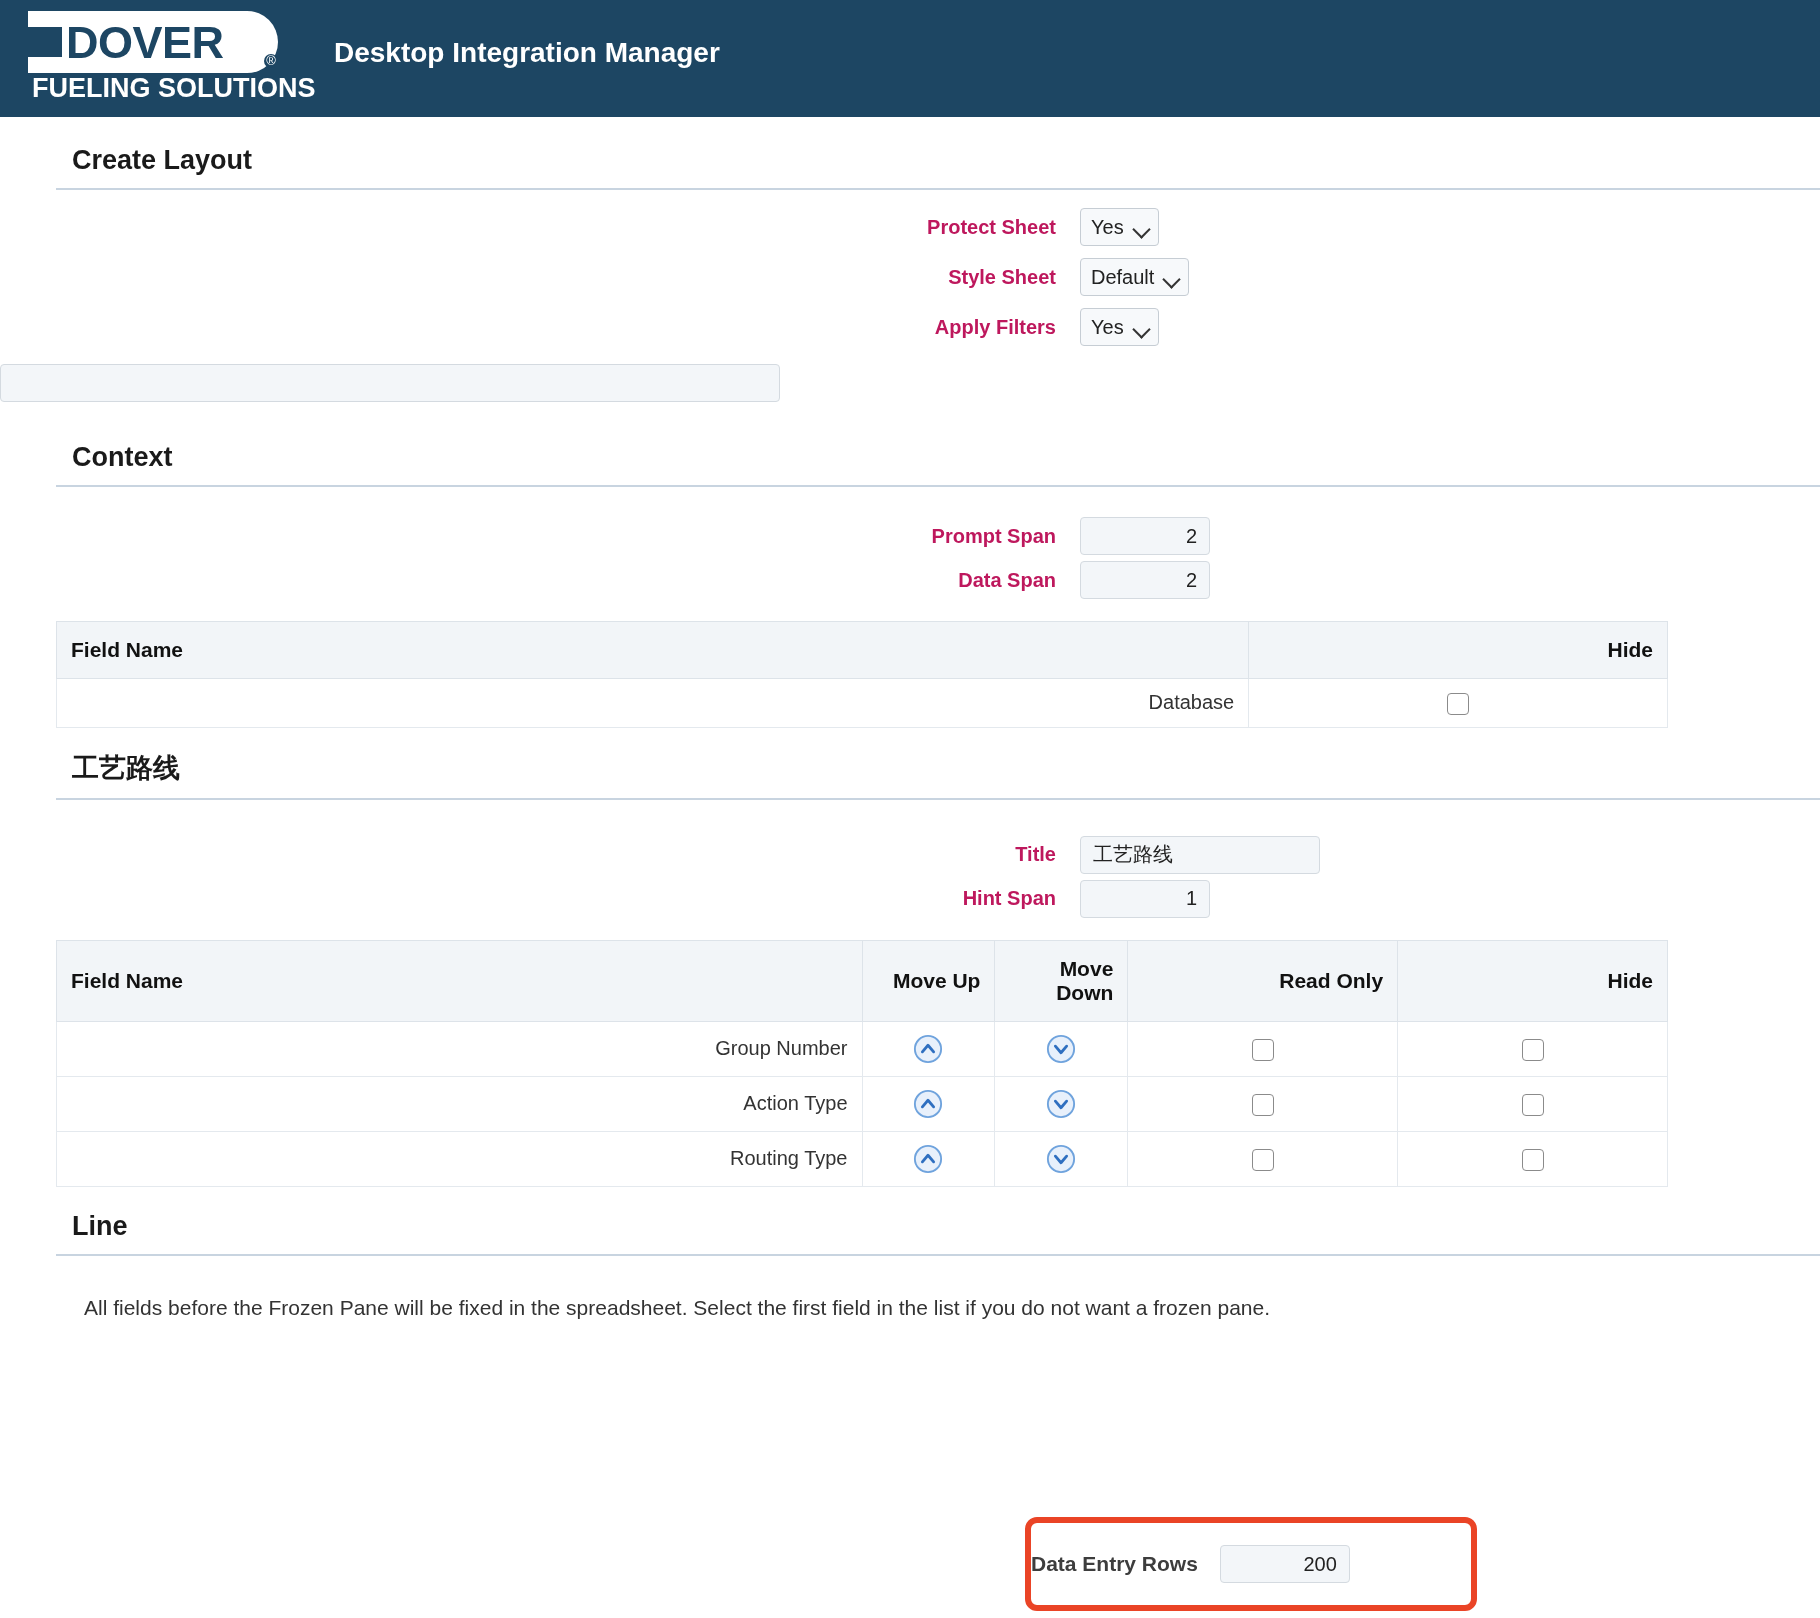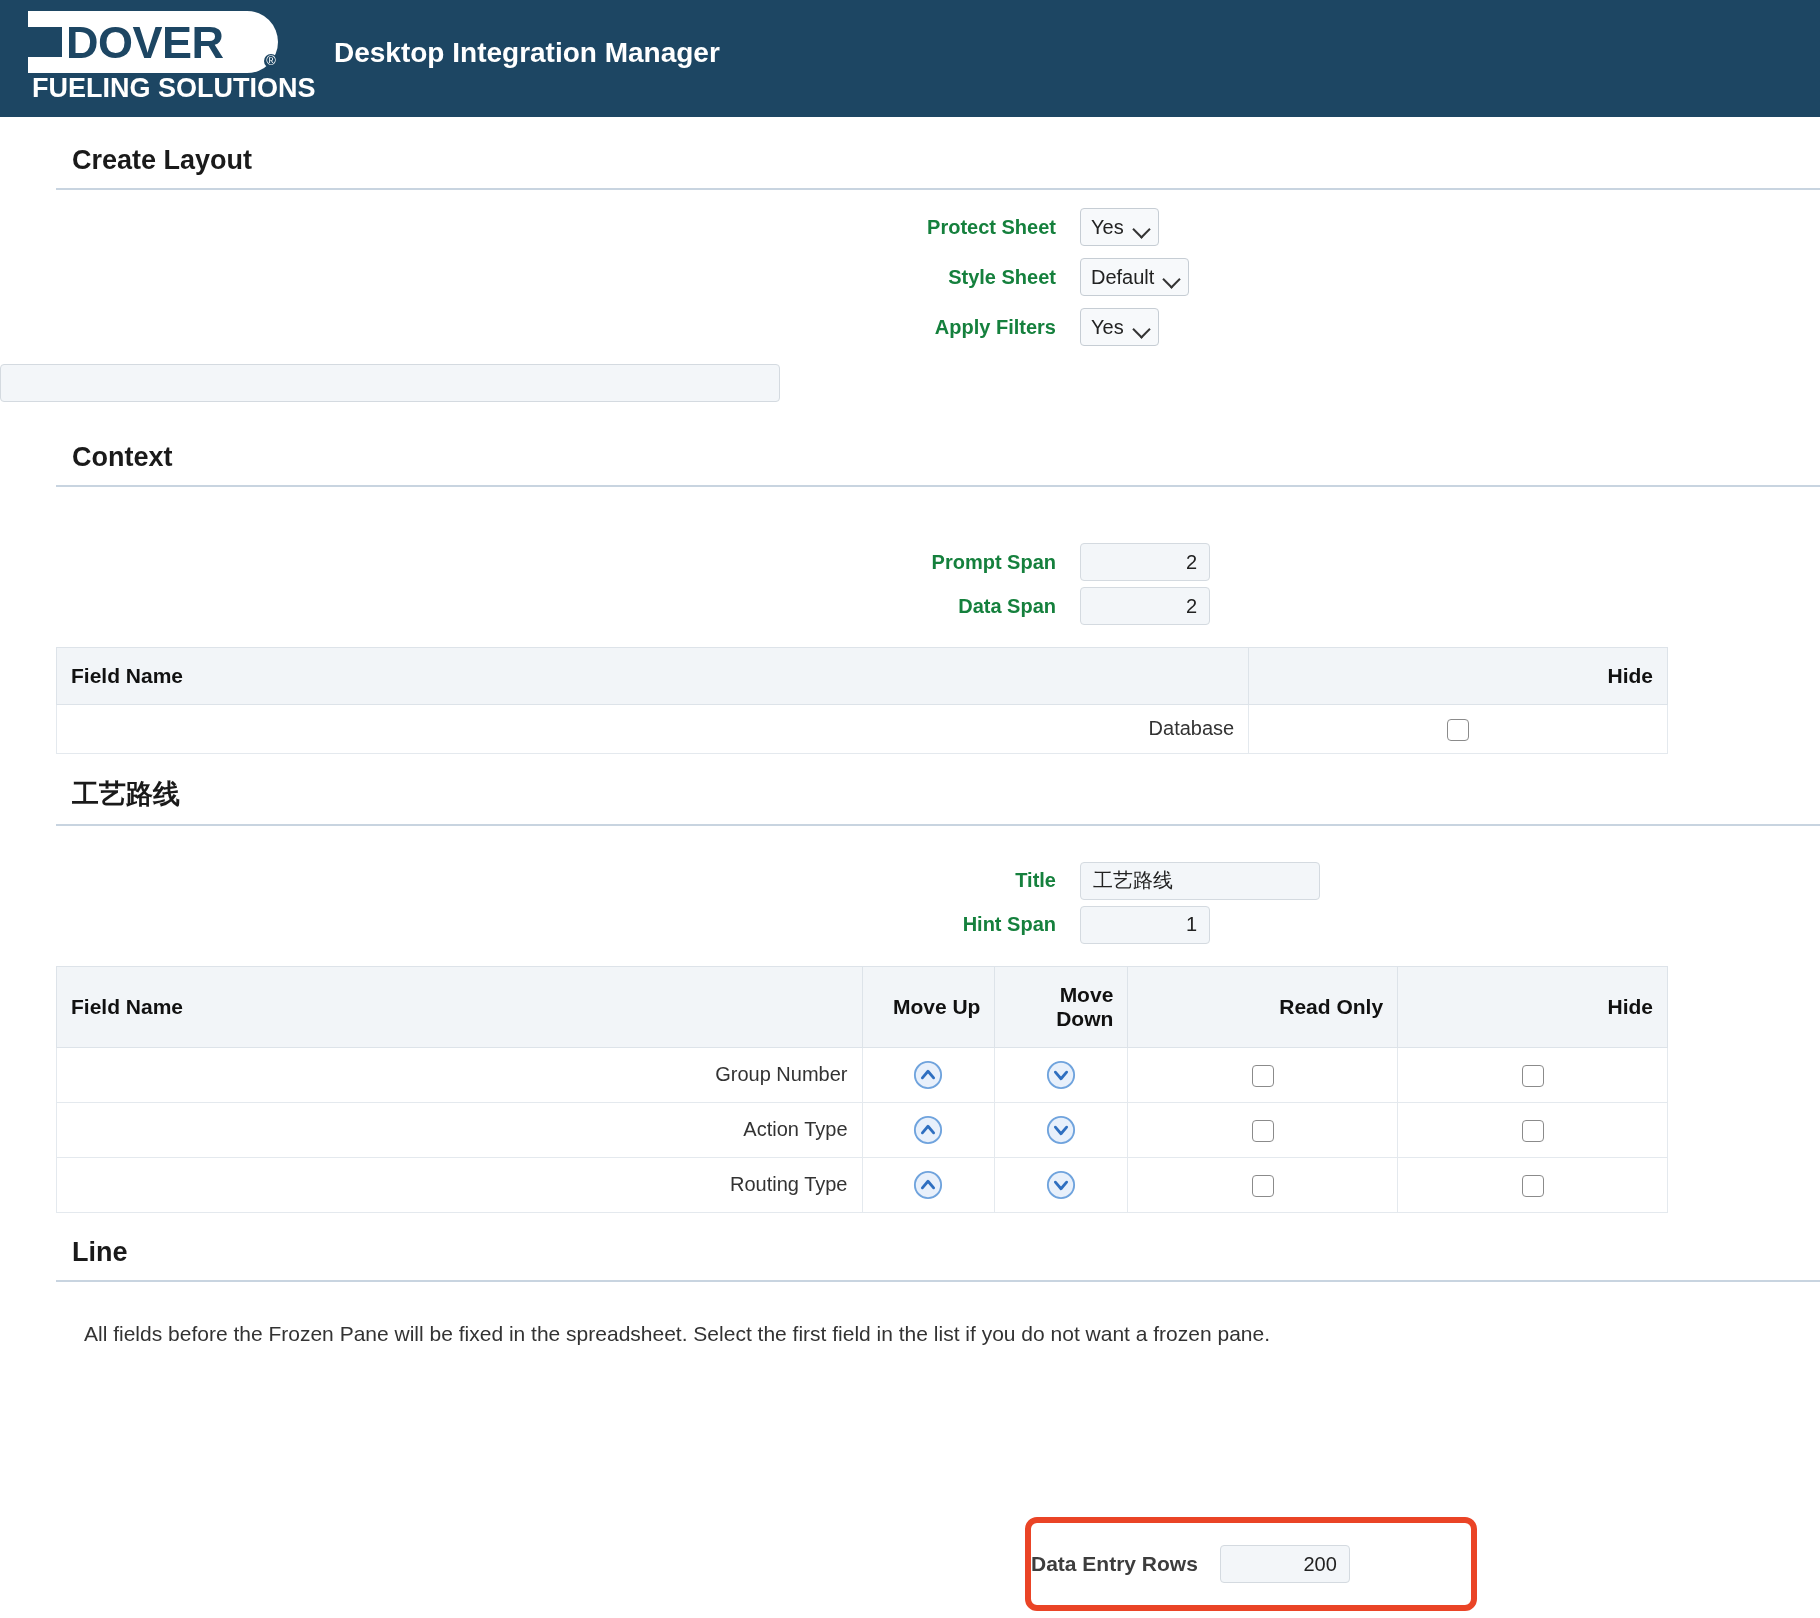--- a/index.html
+++ b/index.html
@@ -118,21 +118,21 @@
   .form-row {
     display: flex;
     align-items: center;
     margin-bottom: 12px;
   }
   .form-row .lbl {
     width: 1080px;
     text-align: right;
     font-size: 20px;
     font-weight: bold;
-    color: #15803d;
+    color: #be185d;
     padding-right: 24px;
     white-space: nowrap;
   }
   .sel {
     font-family: "Liberation Sans", sans-serif;
     font-size: 20px;
     color: #222;
     background: #f7f9fb;
     border: 1px solid #c6cdd4;
     border-radius: 4px;
@@ -304,21 +304,21 @@
 
     <div class="form-row" style="margin-top:18px;">
       <input class="txt wide" type="text" value="" style="">
     </div>
 
   </div>
 
   <h2 class="section-title">Context</h2>
   <div class="section-rule"></div>
 
-  <div class="form-block" style="padding-top:56px;">
+  <div class="form-block" style="padding-top:30px;">
     <div class="form-row" style="margin-bottom:6px;">
       <div class="lbl">Prompt Span</div>
       <input class="txt num" type="text" value="2" style="">
     </div>
     <div class="form-row">
       <div class="lbl">Data Span</div>
       <input class="txt num" type="text" value="2" style="">
     </div>
   </div>
 

